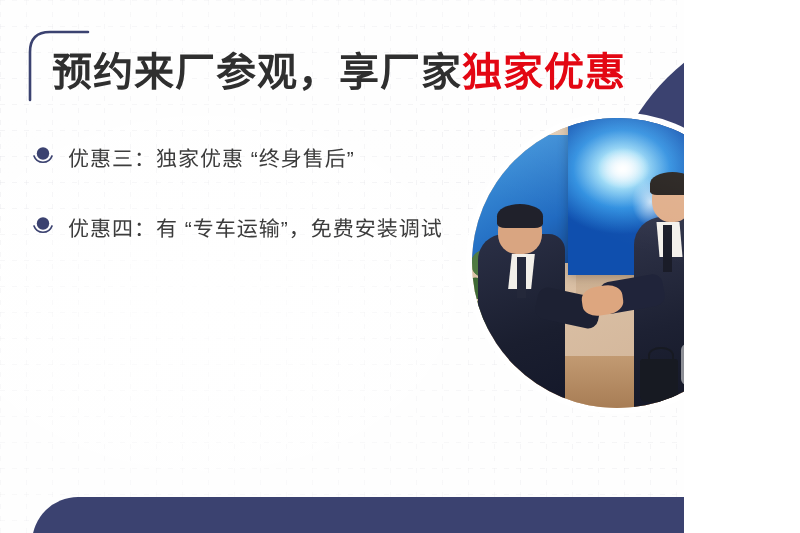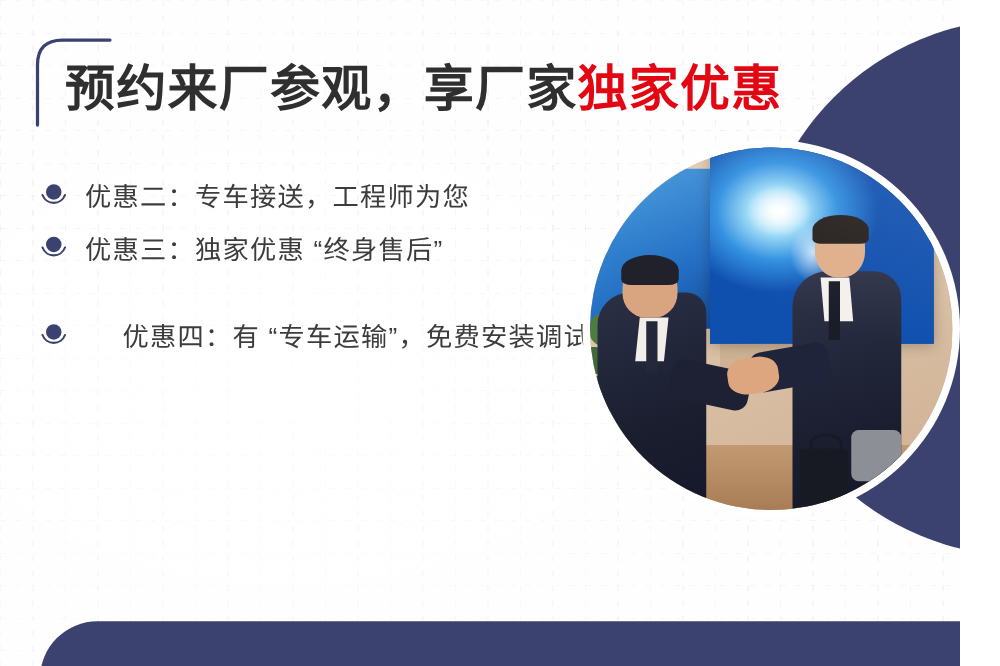--- a/index.html
+++ b/index.html
@@ -3,21 +3,21 @@
 <meta charset="utf-8">
 <title>promo-banner</title>
 <style>
   html, body {
     margin: 0;
     padding: 0;
     background: #ffffff;
   }
   .stage {
     position: relative;
-    width: 768px;
+    width: 684px;
     height: 533px;
     overflow: hidden;
     background: #fdfdfd;
     font-family: "Liberation Sans", "DejaVu Sans", sans-serif;
   }
   .grid-h, .grid-v {
     position: absolute;
     inset: 0;
     pointer-events: none;
   }
@@ -417,41 +417,32 @@
     </svg>
   </div>
 
   <div class="headline">
     <span>预约来厂参观，享厂家</span><span class="accent">独家优惠</span>
   </div>
 
   <div class="bullets">
 
 
-    <div class="bullet-row" style="margin-bottom:0;flex-wrap:wrap;">
-      <span class="bullet-mark">
-        <svg width="26" height="26" viewBox="0 0 26 26" aria-hidden="true">
-          <circle cx="13" cy="9.5" r="6.2" fill="#3b4270"></circle>
-          <path d="M4 12 A9.6 9.6 0 0 0 22 12" stroke="#3b4270" stroke-width="1.7" fill="none" stroke-linecap="round"></path>
-        </svg>
-      </span>
-      <span class="bullet-text">优惠二：专车接送，工程师为您</span>
-    </div>
 
     <div class="bullet-row" style="margin-bottom:28px;">
       <span class="bullet-mark">
         <svg width="26" height="26" viewBox="0 0 26 26" aria-hidden="true">
           <circle cx="13" cy="9.5" r="6.2" fill="#3b4270"></circle>
           <path d="M4 12 A9.6 9.6 0 0 0 22 12" stroke="#3b4270" stroke-width="1.7" fill="none" stroke-linecap="round"></path>
         </svg>
       </span>
       <span class="bullet-text">优惠三：独家优惠 “终身售后”</span>
     </div>
 
-    <div class="bullet-row" style="margin-bottom:0;gap:30px;">
+    <div class="bullet-row" style="margin-bottom:0;">
       <span class="bullet-mark">
         <svg width="26" height="26" viewBox="0 0 26 26" aria-hidden="true">
           <circle cx="13" cy="9.5" r="6.2" fill="#3b4270"></circle>
           <path d="M4 12 A9.6 9.6 0 0 0 22 12" stroke="#3b4270" stroke-width="1.7" fill="none" stroke-linecap="round"></path>
         </svg>
       </span>
       <span class="bullet-text">优惠四：有 “专车运输”，免费安装调试</span>
     </div>
 
   </div>

